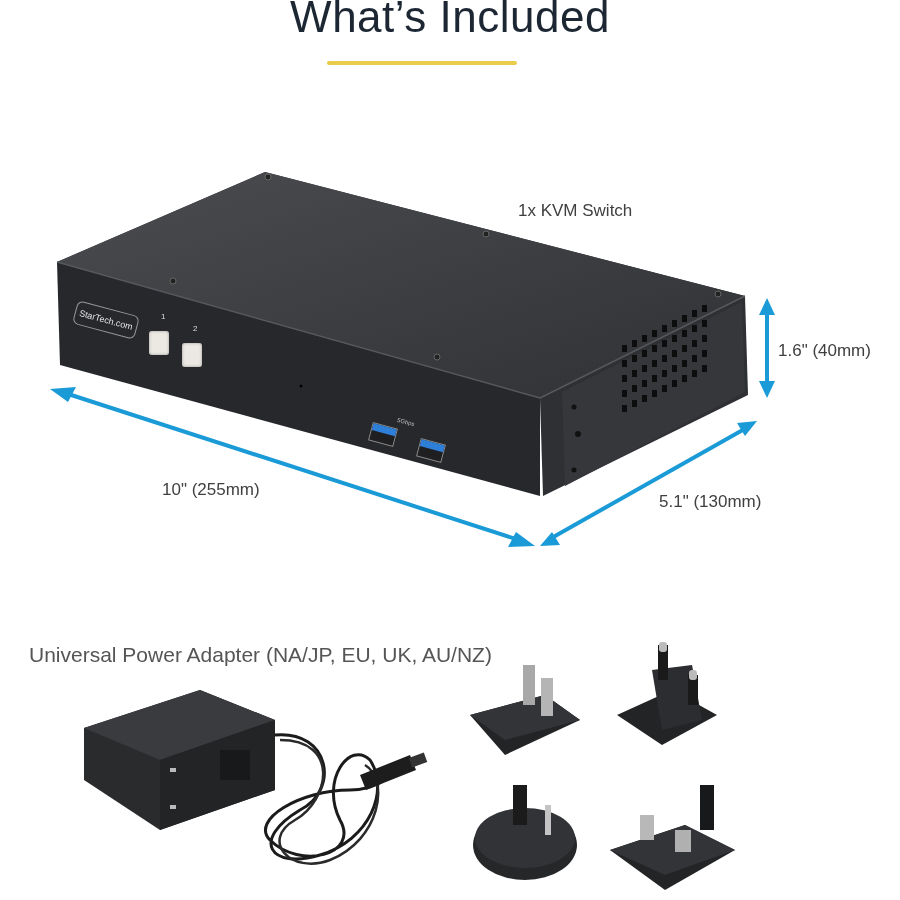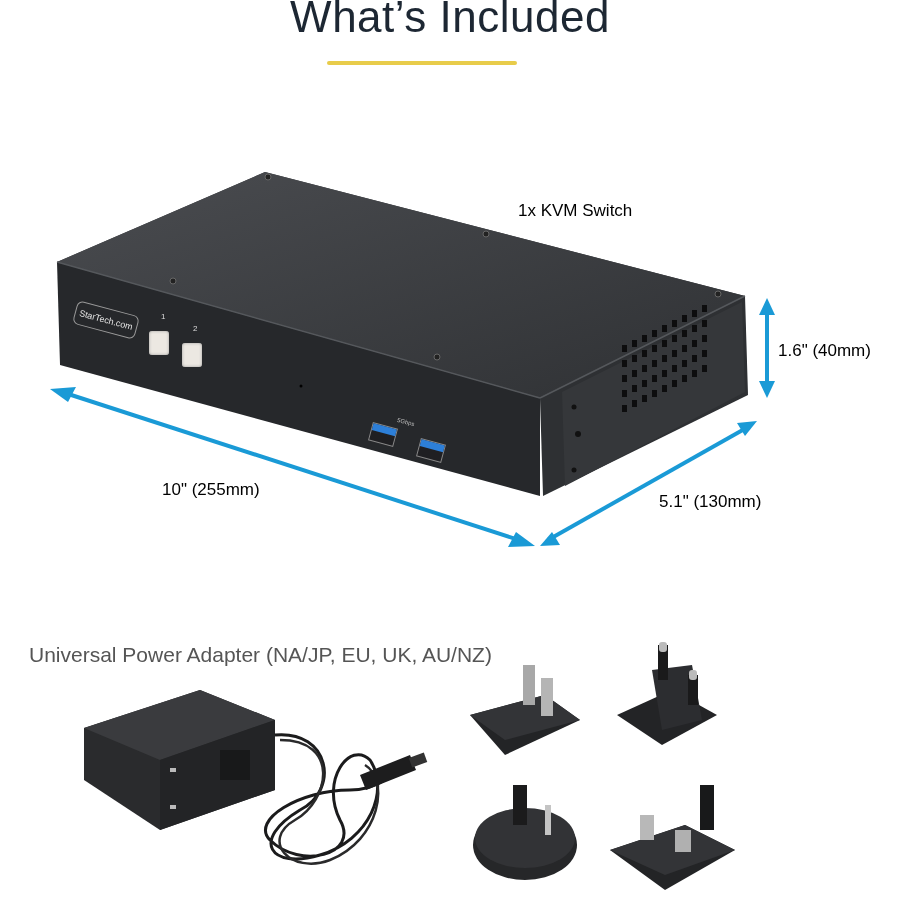--- a/index.html
+++ b/index.html
@@ -1,20 +1,20 @@
 <!DOCTYPE html>
 <html><head>
 <meta charset="utf-8">
 <style>
   html,body{margin:0;padding:0;background:#fff;}
   body{width:900px;height:900px;position:relative;overflow:hidden;font-family:"Liberation Sans","DejaVu Sans",sans-serif;color:#444;}
   .abs{position:absolute;}
   .title{left:0;width:900px;top:-8px;text-align:center;font-size:44px;font-weight:300;color:#1d2733;letter-spacing:0.5px;}
   .rule{left:327px;top:61px;width:190px;height:4px;background:#e8cc4a;border-radius:2px;}
-  .label{font-size:17px;color:#000000;white-space:nowrap;}
+  .label{font-size:17px;color:#404040;white-space:nowrap;}
   .label-lg{font-size:21px;color:#555;white-space:nowrap;}
   svg{position:absolute;left:0;top:0;}
 </style>
 </head>
 <body>
 
 <div class="abs title">What’s Included</div>
 <div class="abs rule"></div>
 
 <div class="abs" style="left:0;top:0;width:900px;height:600px;">

